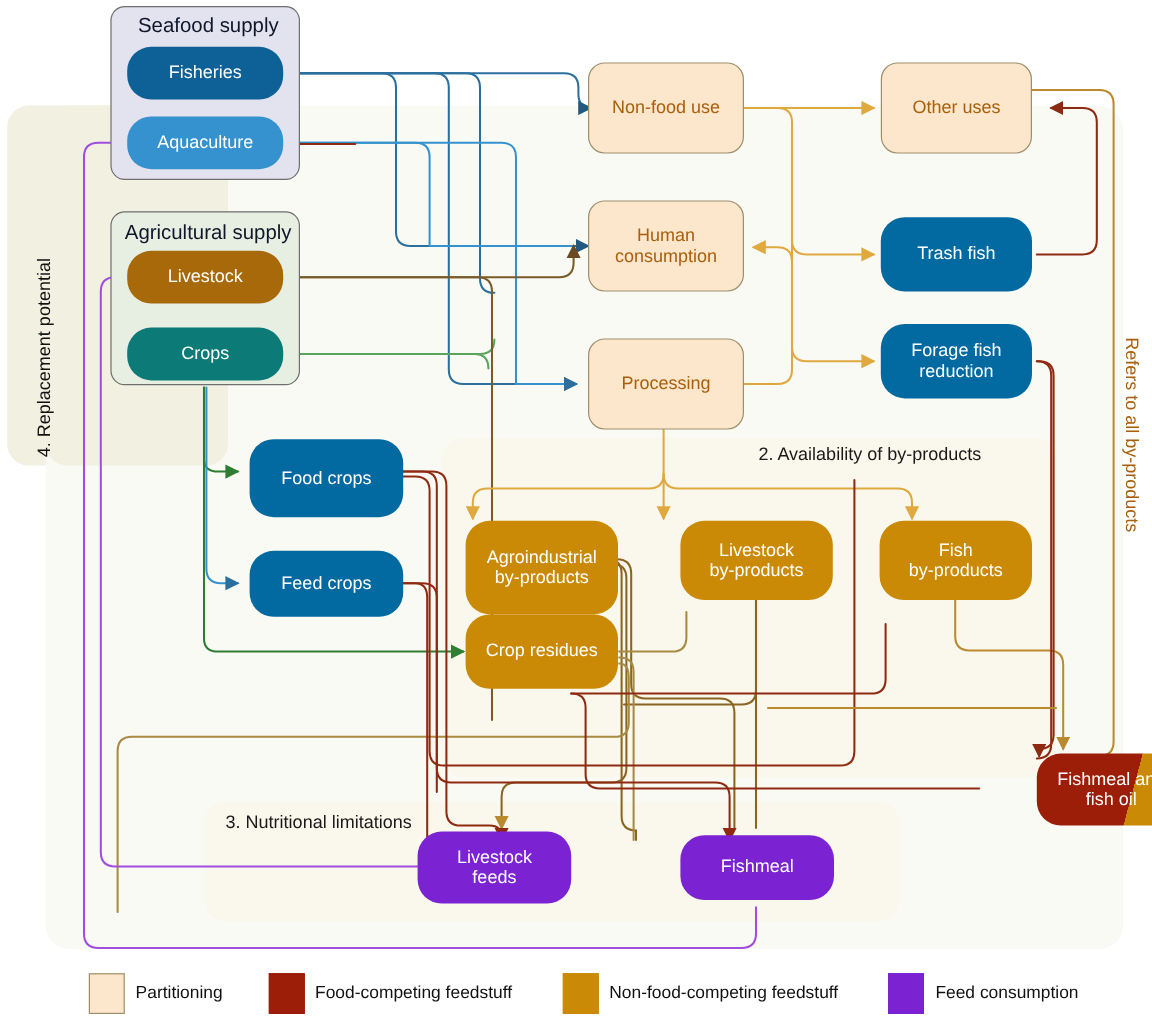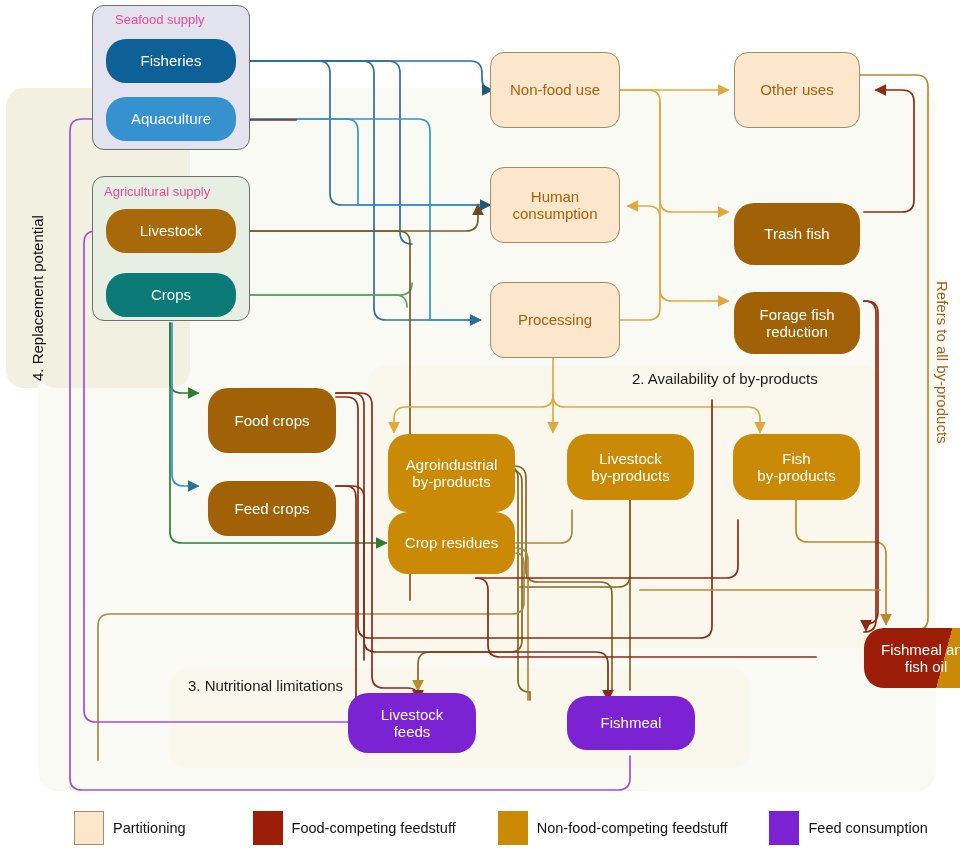--- a/index.html
+++ b/index.html
@@ -14,28 +14,28 @@
         display:flex;align-items:center;justify-content:center;text-align:center;
         font-size:15px;line-height:1.15;}
   .node span{display:block;}
 
   .n-fisheries{background:#0d6196;color:#fff;}
   .n-aquaculture{background:#3592ce;color:#fff;}
   .n-livestock{background:#a8690a;color:#fff;}
   .n-crops{background:#0c7a77;color:#fff;}
 
   .n-part{background:#fce6cc;border:1.6px solid #9e8f6a;color:#a9600c;border-radius:14px;}
-  .n-foodcomp{background:#a16207;color:#fff;margin-top:22px;}
+  .n-foodcomp{background:#0369a1;color:#fff;}
   .n-nonfoodcomp{background:#ca8a06;color:#fff;}
   .n-feedcomp{background:#7b22d3;color:#fff;}
 
   .n-split{background:linear-gradient(105deg,#9c1d08 0%,#9c1d08 63%,#ca8a06 63%,#ca8a06 100%);color:#fff;}
 
   .group-box{position:absolute;box-sizing:border-box;border:1.4px solid #6f6f6f;border-radius:12px;}
-  .group-title{position:absolute;font-size:13px;color:#ec4899;white-space:nowrap;}
+  .group-title{position:absolute;font-size:17px;color:#0f172a;white-space:nowrap;}
 
   .vtext{position:absolute;font-size:15px;color:#111;white-space:nowrap;
          transform-origin:0 0;}
 
   #legend{position:absolute;left:0;top:805px;width:960px;height:45px;
           display:flex;align-items:center;}
   .lg-item{display:flex;align-items:center;}
   .lg-sw{width:30px;height:34px;border:1px solid #9e8f6a;box-sizing:border-box;}
   .lg-tx{font-size:14.5px;color:#111;margin-left:9px;white-space:nowrap;}
 </style>
@@ -267,21 +267,21 @@
 
   <div class="node n-feedcomp" style="left:567px;top:696px;width:128px;height:54px;">
     <span>Fishmeal</span>
   </div>
 
   <div id="legend">
     <div class="lg-item" style="margin-left:74px;">
       <div class="lg-sw" style="background:#fce6cc;"></div>
       <div class="lg-tx">Partitioning</div>
     </div>
-    <div class="lg-item" style="margin-left:67px;text-align:right;">
+    <div class="lg-item" style="margin-left:38px;text-align:right;">
       <div class="lg-sw" style="background:#9c1d08;border-color:#9c1d08;"></div>
       <div class="lg-tx">Food-competing feedstuff</div>
     </div>
     <div class="lg-item" style="margin-left:42px;">
       <div class="lg-sw" style="background:#ca8a06;border-color:#ca8a06;"></div>
       <div class="lg-tx">Non-food-competing feedstuff</div>
     </div>
     <div class="lg-item" style="margin-left:42px;">
       <div class="lg-sw" style="background:#7b22d3;border-color:#7b22d3;"></div>
       <div class="lg-tx">Feed consumption</div>

